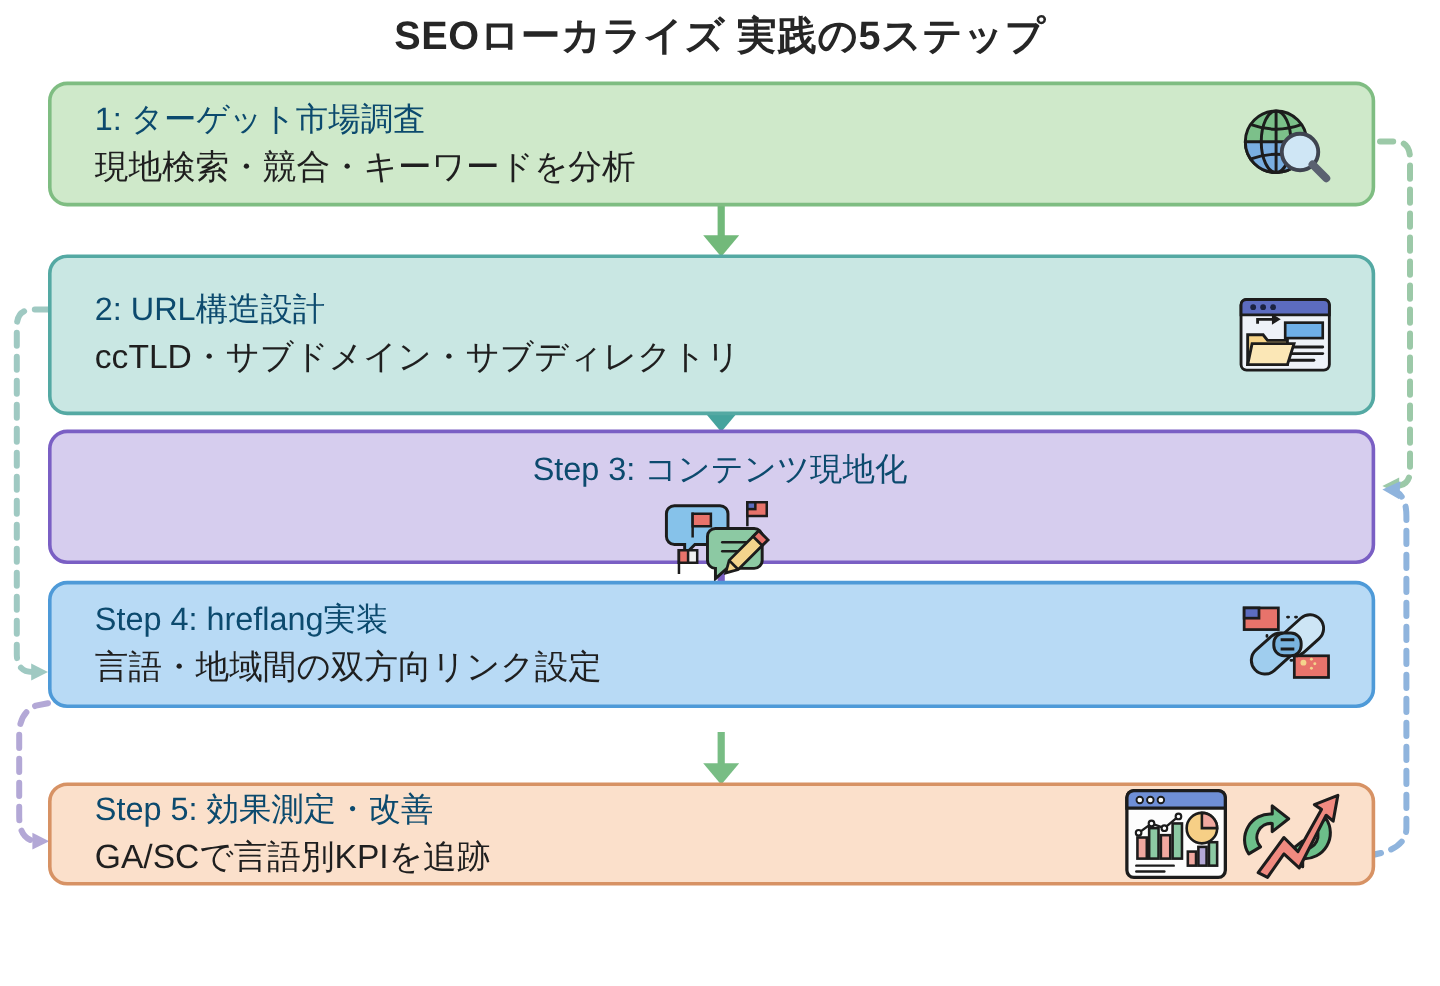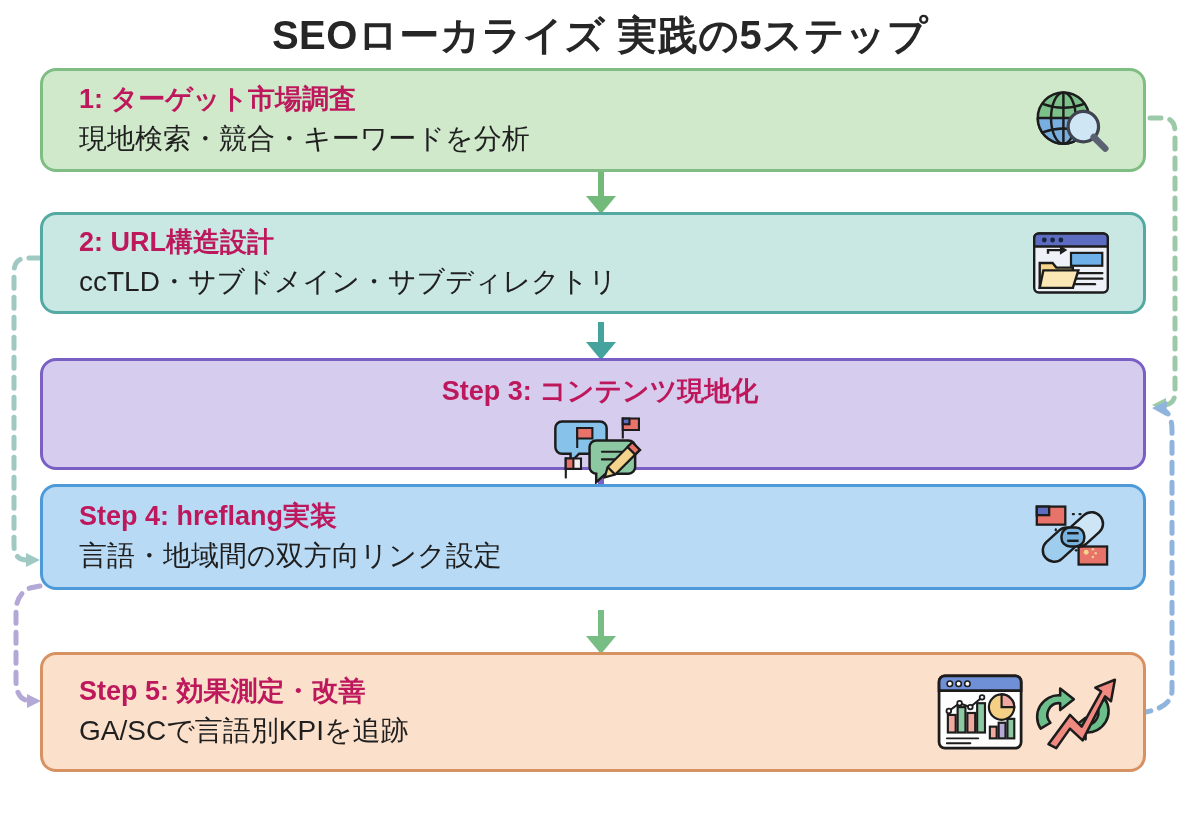--- a/index.html
+++ b/index.html
@@ -19,21 +19,21 @@
     width: 1200px;
     height: 822px;
     background: #ffffff;
   }
   #title {
     position: absolute;
     left: 0;
     top: 8px;
     width: 1200px;
     text-align: center;
-    font-size: 40px;
+    font-size: 33px;
     font-weight: bold;
     color: #262626;
     letter-spacing: 0.5px;
   }
   .step-box {
     position: absolute;
     left: 40px;
     width: 1106px;
     box-sizing: border-box;
     border-radius: 16px;
@@ -42,22 +42,22 @@
     padding: 14px 22px 14px 36px;
     display: flex;
     align-items: center;
   }
   .step-text {
     flex: 1 1 auto;
     min-width: 0;
   }
   .step-title {
     font-size: 27px;
-    font-weight: bold;
-    color: #be185d;
+    font-weight: normal;
+    color: #0c4a6e;
     line-height: 1.25;
     white-space: nowrap;
   }
   .step-desc {
     font-size: 28px;
     color: #1f1f1f;
     line-height: 1.3;
     margin-top: 4px;
     white-space: nowrap;
   }
@@ -66,24 +66,24 @@
     width: 100px;
     height: 78px;
     display: flex;
     align-items: center;
     justify-content: center;
   }
   .step-icon.wide { width: 190px; }
 
   
   #box1 { top: 68px;  height: 104px; background: #cfe9ca; border-color: #7fbd82; }
-  #box2 { top: 212px; height: 102px; background: #c9e7e3; border-color: #54a9a3; }
+  #box2 { top: 212px; height: 134px; background: #c9e7e3; border-color: #54a9a3; }
   #box3 { top: 358px; height: 112px; background: #d6cdee; border-color: #7a5fc4; flex-direction: column; }
   #box4 { top: 484px; height: 106px; background: #b8daf5; border-color: #4e9ad8; }
-  #box5 { top: 652px; height: 120px; background: #fbe0cb; border-color: #d79264; }
+  #box5 { top: 652px; height: 86px; background: #fbe0cb; border-color: #d79264; }
 
   .arrow-svg {
     position: absolute;
     pointer-events: none;
   }
   #loops {
     position: absolute;
     left: 0;
     top: 0;
     width: 1200px;

